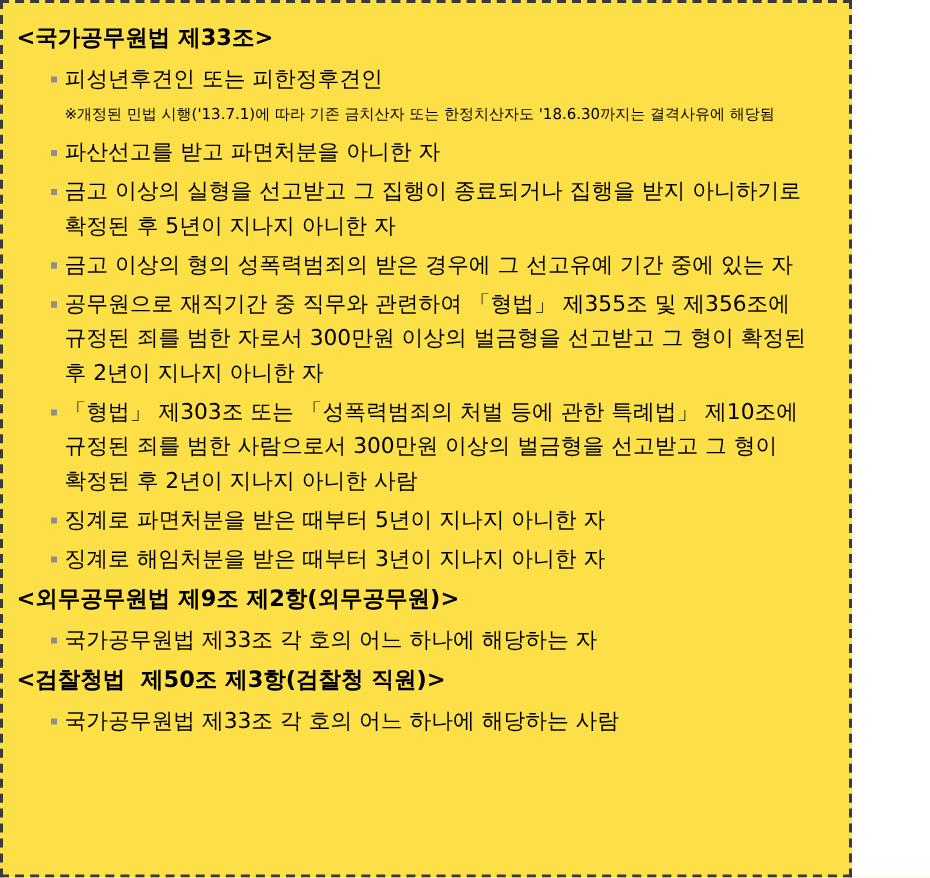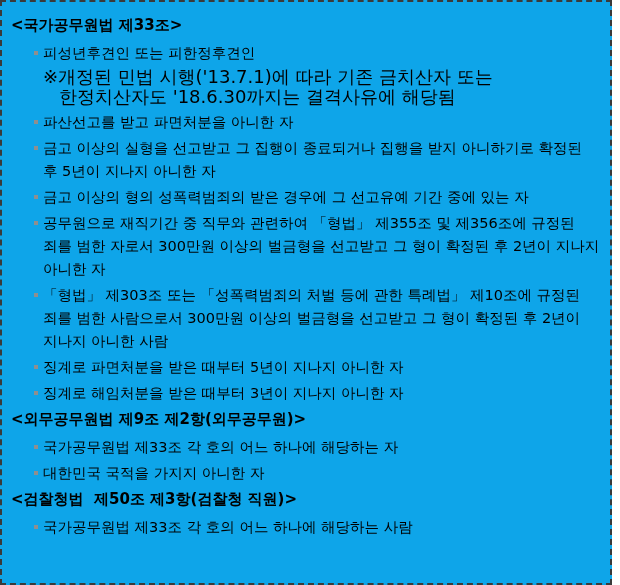--- a/index.html
+++ b/index.html
@@ -2,24 +2,24 @@
 <html><head>
 <meta charset="utf-8">
 <style>
   * { margin: 0; padding: 0; box-sizing: border-box; }
   html, body {
     background: #ffffff;
     font-family: "DejaVu Sans", "Liberation Sans", sans-serif;
     color: #000000;
   }
   .doc-panel {
-    width: 612px;
+    width: 568px;
     height: 585px;
     border: 2px dashed #3a3a3a;
-    background: #0ea5e9;
+    background: #fde047;
     padding: 9px 10px 6px 8px;
     overflow: hidden;
   }
   .section { margin-bottom: 2px; }
   .section-title {
     font-size: 15px;
     font-weight: bold;
     line-height: 21px;
     color: #000000;
     letter-spacing: 0px;
@@ -36,21 +36,21 @@
   }
   .bullet {
     position: absolute;
     left: 24px;
     top: 9px;
     width: 4px;
     height: 4px;
     background: #8f8f8f;
   }
   .note {
-    font-size: 18px;
+    font-size: 10px;
     line-height: 20px;
     color: #000000;
     padding-left: 16px;
     text-indent: -16px;
     margin: 2px 0 4px 0;
     word-break: keep-all;
   }
 </style>
 </head>
 <body>
@@ -111,24 +111,20 @@
   </div>
 
   <div class="section">
     <div class="section-title">&lt;외무공무원법 제9조 제2항(외무공무원)&gt;</div>
 
     <div class="item">
       <span class="bullet"></span>
       <span>국가공무원법 제33조 각 호의 어느 하나에 해당하는 자</span>
     </div>
 
-    <div class="item">
-      <span class="bullet"></span>
-      <span>대한민국 국적을 가지지 아니한 자</span>
-    </div>
   </div>
 
   <div class="section">
     <div class="section-title">&lt;검찰청법  제50조 제3항(검찰청 직원)&gt;</div>
 
     <div class="item">
       <span class="bullet"></span>
       <span>국가공무원법 제33조 각 호의 어느 하나에 해당하는 사람</span>
     </div>
 

